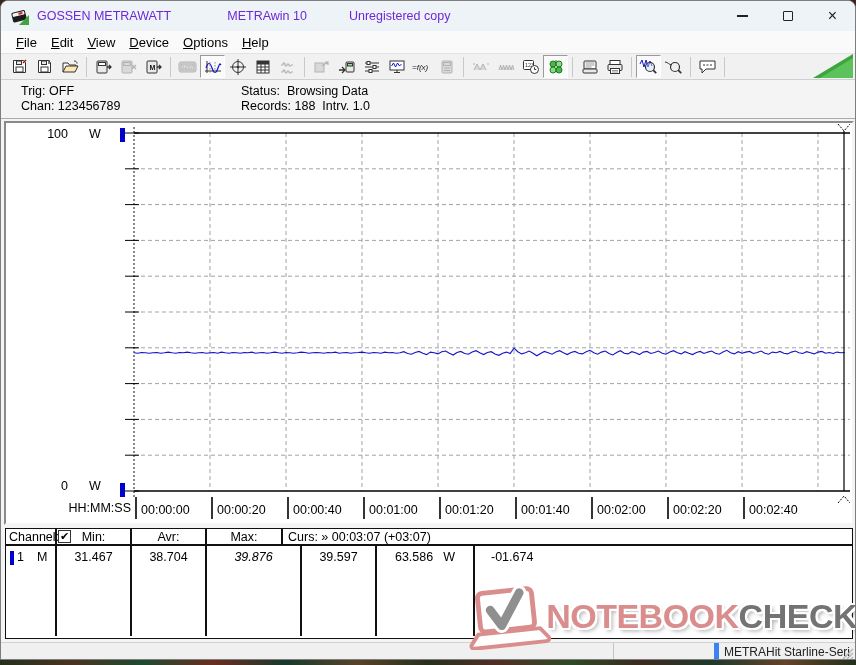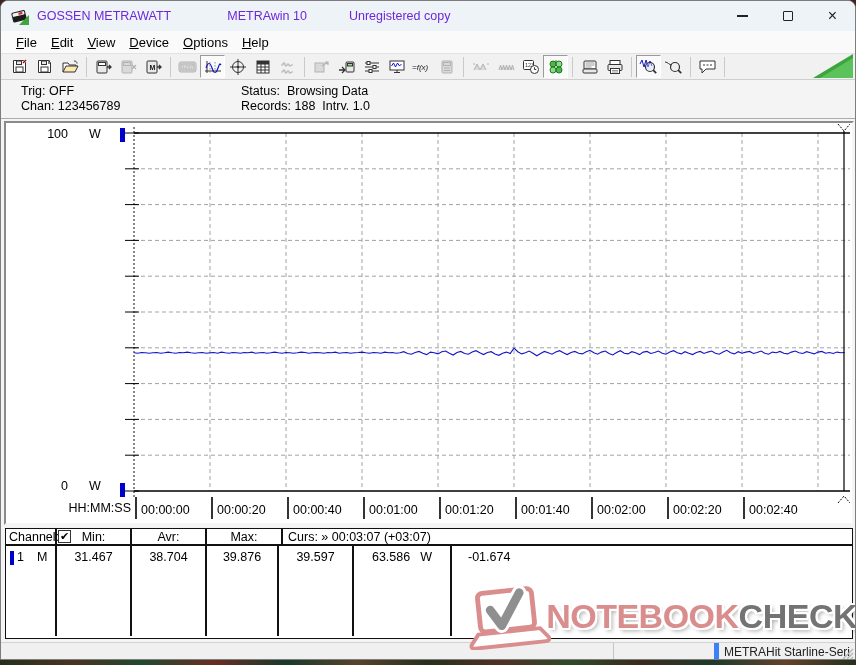--- a/index.html
+++ b/index.html
@@ -54,21 +54,21 @@
   .ct-row { display:flex; height:90px; }
   .hc, .rc { border-right:2px solid #111; padding-top:1px; }
   .hc { display:flex; align-items:center; justify-content:center; }
   .hc-channel { width:51px; justify-content:flex-start; padding-left:3px; }
   .hc-min { width:75px; position:relative; }
   .hc-avr { width:75px; }
   .hc-max { width:76px; }
   .hc-curs { flex:1; justify-content:flex-start; padding-left:5px; border-right:none; }
   .rc { padding-top:4px; text-align:center; }
   .rc-channel { width:51px; display:flex; padding-left:4px; text-align:left; }
-  .rc-min,.rc-c1 { width:75px; } .rc-avr { width:75px; } .rc-max { width:72px; }
+  .rc-min,.rc-c1 { width:75px; } .rc-avr { width:75px; } .rc-max { width:95px;font-style:italic; }
   .rc-c2 { width:98px; }
   .rc-delta { flex:1; text-align:left; padding-left:16px; border-right:none; }
   #chk { position:absolute; left:1px; top:1px; width:13px; height:13px; border:1px solid #333; background:#fff; font-size:11px; line-height:11px; text-align:center; }
   #chan-bar { width:4px; height:14px; background:#0000cc; margin-top:1px; }
   #chan-num { margin-left:3px; } #chan-mode { margin-left:13px; }
   .unit-gap { display:inline-block; width:10px; }
 
   
   #watermark { position:absolute; left:462px; top:580px; width:394px; height:70px; display:flex; align-items:center; z-index:6; pointer-events:none; }
   #wm-text { font-weight:bold; font-size:34px; letter-spacing:-0.5px; white-space:nowrap; margin-left:-6px;

